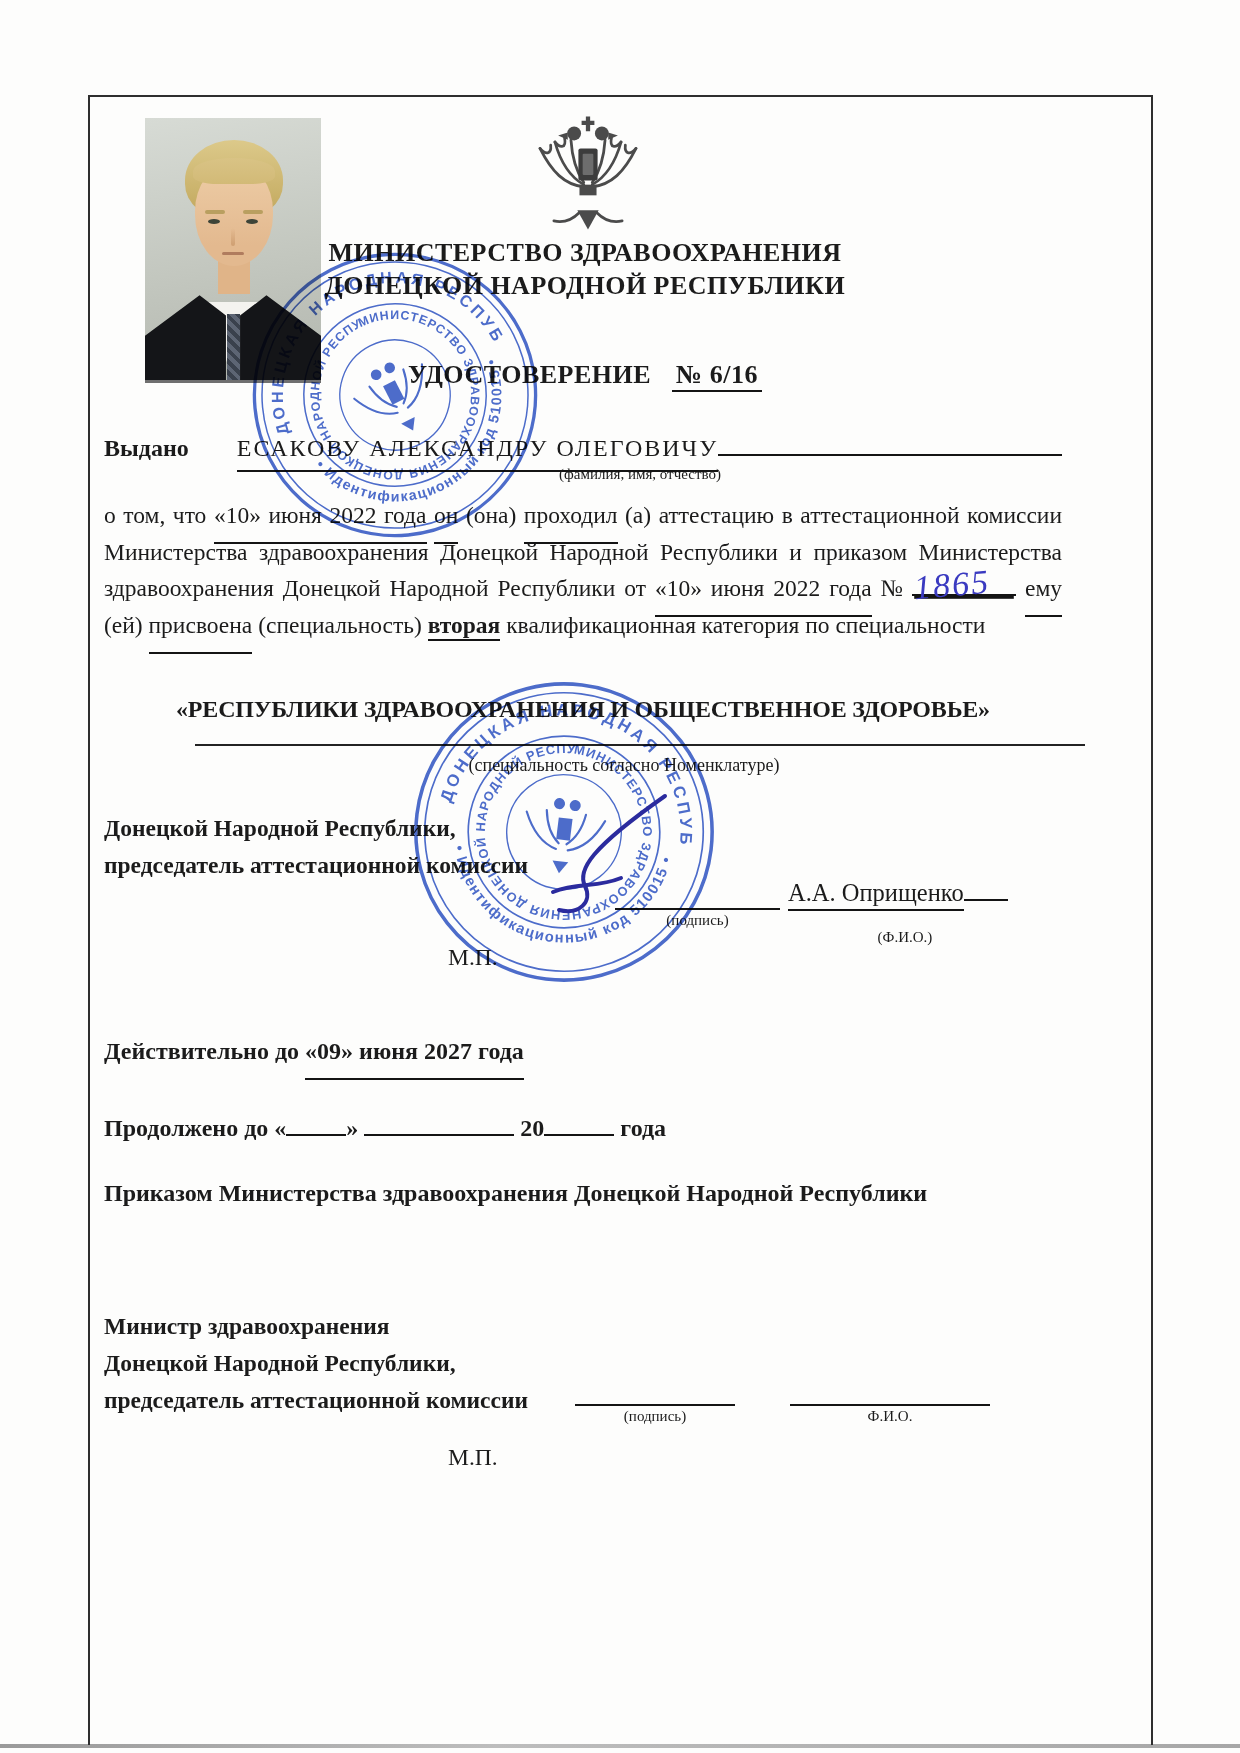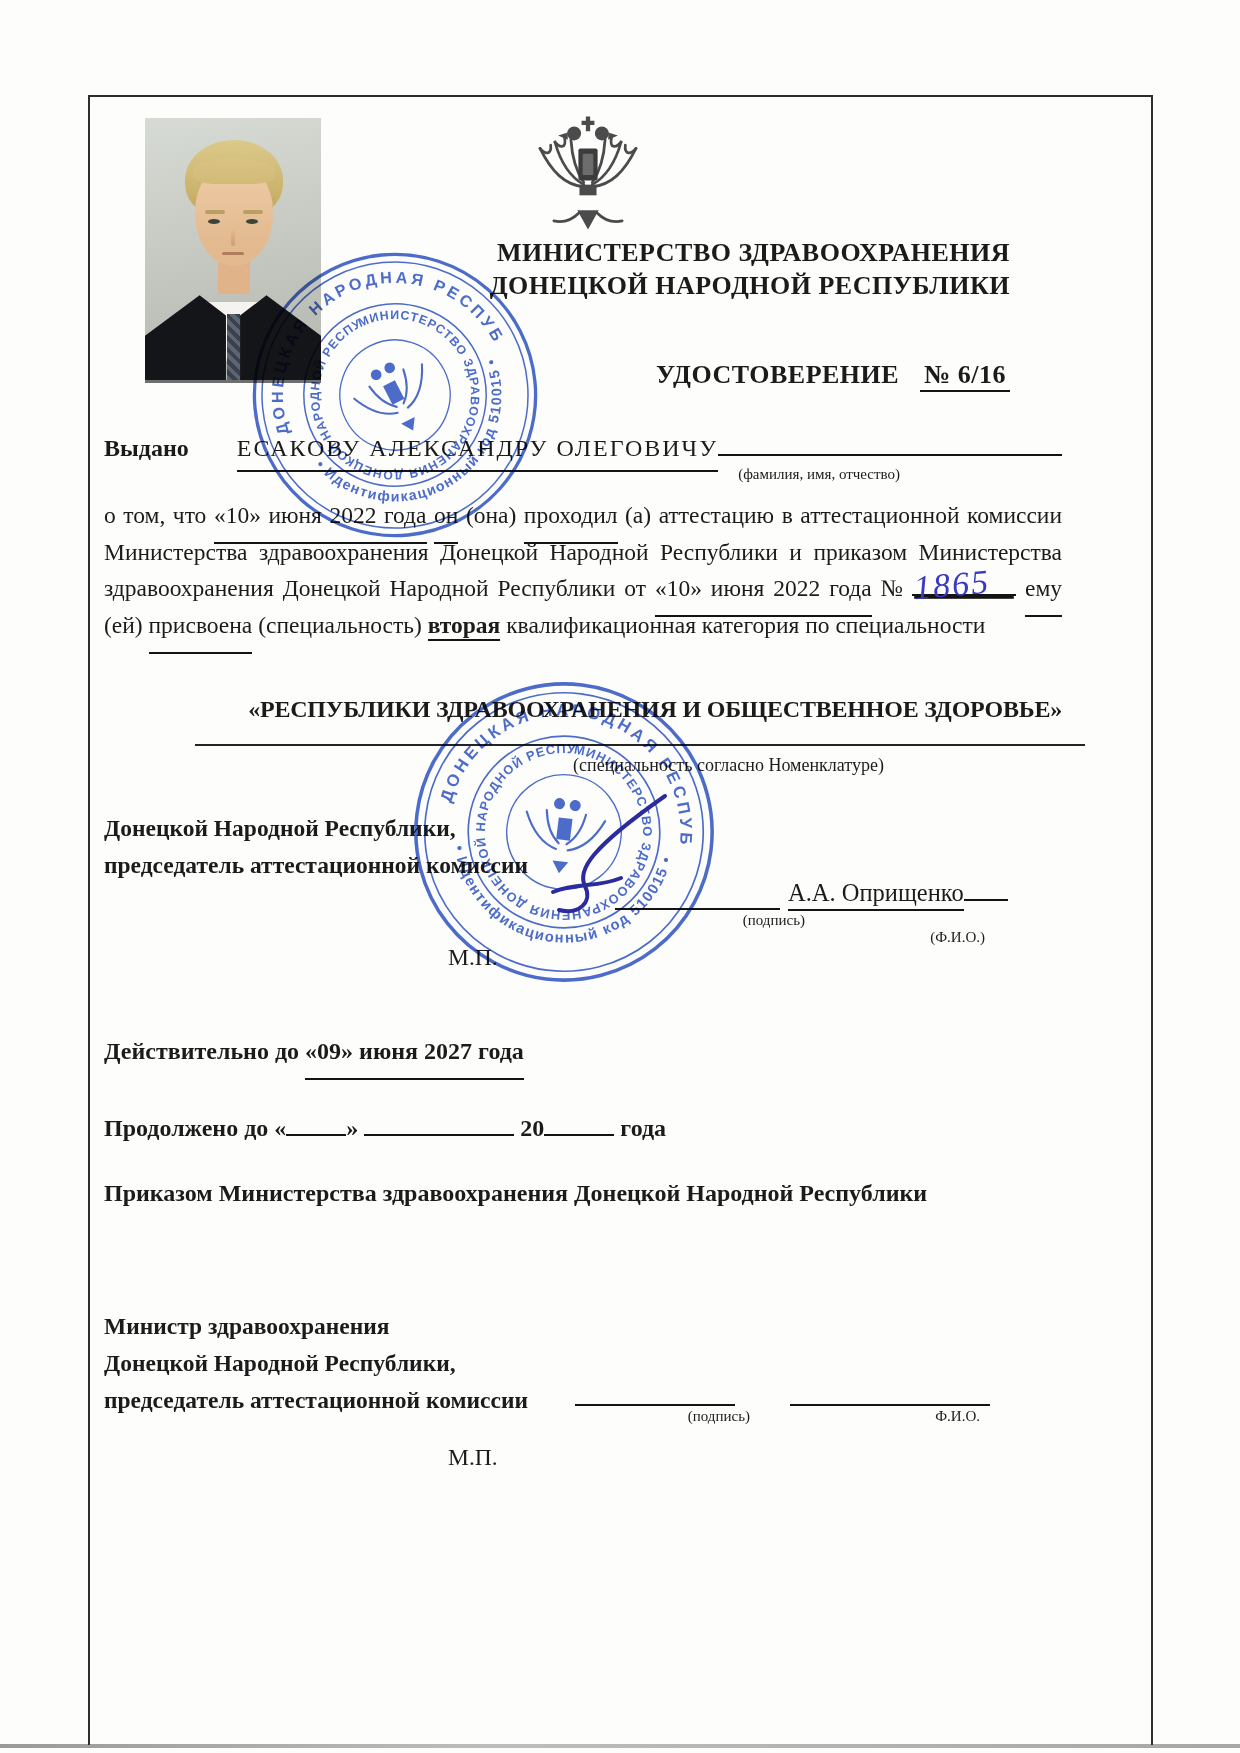--- a/index.html
+++ b/index.html
@@ -42,21 +42,21 @@
                background:repeating-linear-gradient(45deg,#5d6574 0 4px,#3a414d 4px 8px);}
   #photo .suit{position:absolute; bottom:0; left:0; width:100%; height:92px; background:#141518;
                clip-path:polygon(0 100%,0 52%,31% 8%,46% 30%,46% 100%,54% 100%,54% 30%,69% 8%,100% 52%,100% 100%);}
   
   #emblem{left:524px; top:110px; width:128px; height:128px;}
   .stamp{mix-blend-mode:multiply; opacity:.85;}
   #stamp-upper{left:243px; top:243px; width:304px; height:304px; transform:rotate(-27deg);}
   #stamp-lower{left:406px; top:674px; width:316px; height:316px; transform:rotate(7deg);}
   #signature-ink{left:545px; top:788px; width:135px; height:135px;}
   
-  .c{text-align:right;}
+  .c{text-align:center;}
   #title{left:160px; top:236px; width:850px; font-size:26px; font-weight:bold; line-height:33px; letter-spacing:.5px;}
   #doc-line{left:160px; top:360px; width:850px; font-size:26px; font-weight:bold; letter-spacing:.5px;}
   #doc-line .num{border-bottom:2.5px solid #141414; padding:0 4px 1px;}
   #issued-row{left:104px; top:430px; width:958px; display:flex; align-items:baseline; font-size:24px;}
   #issued-row .lbl{font-weight:bold; margin-right:48px; white-space:nowrap;}
   #issued-row .nm{font-weight:normal; letter-spacing:2px; border-bottom:2.5px solid #141414; padding-bottom:8px; white-space:nowrap;}
   #issued-row .tail{flex:1; border-bottom:2.5px solid #141414; height:1em;}
   #issued-hint{left:380px; top:466px; width:520px; font-size:15px;}
   #body-par{left:104px; top:497px; width:958px; font-size:23.5px; line-height:36.5px; text-align:justify;}
   .u{border-bottom:2.3px solid #141414; padding-bottom:14px;font-family:Liberation Serif, serif;}

